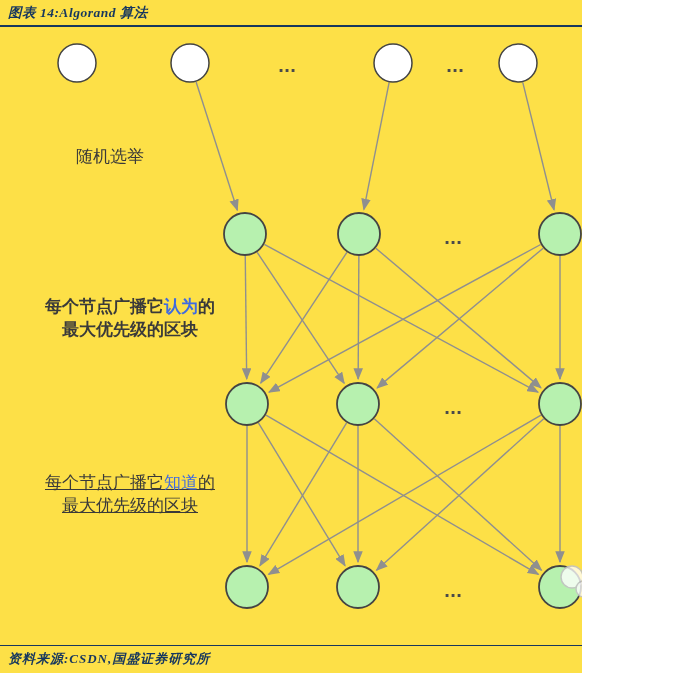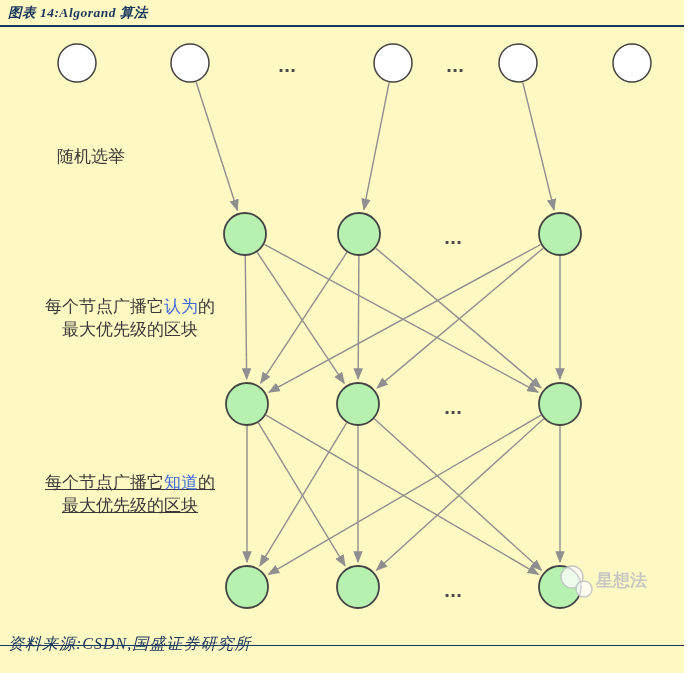--- a/index.html
+++ b/index.html
@@ -1,32 +1,32 @@
 <!DOCTYPE html>
 <html style="--navy: #17375e; --accent: #3f6be0; --text: #3a3a3a;"><head>
 <meta charset="utf-8">
 <style>
   html,body{margin:0;padding:0;background:#ffffff;}
-  .page{position:relative;width:684px;height:673px;background:#fef9c3;overflow:hidden;
+  .page{position:relative;width:582px;height:673px;background:#fde047;overflow:hidden;
         font-family:"Liberation Sans",sans-serif;}
   #diagram{position:absolute;top:0;left:0;}
   .fig-title{position:absolute;top:4px;left:8px;
              font-style:italic;font-weight:bold;font-size:13.5px;
              font-family:"Liberation Serif",serif;
              color:var(--navy);letter-spacing:.5px;white-space:nowrap;}
   .title-rule{position:absolute;top:25px;left:0;width:698px;height:2px;background:var(--navy);}
   .footer-rule{position:absolute;top:645px;left:0;width:698px;height:1px;background:var(--navy);}
-  .fig-source{position:absolute;top:634px;left:8px;
-              font-style:italic;font-weight:normal;font-size:16px;
+  .fig-source{position:absolute;top:650px;left:8px;
+              font-style:italic;font-weight:bold;font-size:13px;
               font-family:"Liberation Serif",serif;
               color:var(--navy);letter-spacing:1px;white-space:nowrap;}
   .lbl{position:absolute;font-size:17px;color:var(--text);
        text-align:center;line-height:23px;}
-  #label-random-election{left:41px;top:147px;width:100px;line-height:20px;}
-  #label-broadcast-believe{left:28px;top:295px;width:204px;}
+  #label-random-election{left:60px;top:147px;width:100px;line-height:20px;}
+  #label-broadcast-believe{left:28px;top:295px;width:204px;font-weight:bold;}
   #label-broadcast-know{left:28px;top:471px;width:204px;text-decoration:underline;}
   .accent{color:var(--accent);}
 </style>
 </head>
 <body>
 
 <div class="page">
 
   <div class="fig-title">图表 14:Algorand 算法</div>
   <div class="title-rule"></div>

